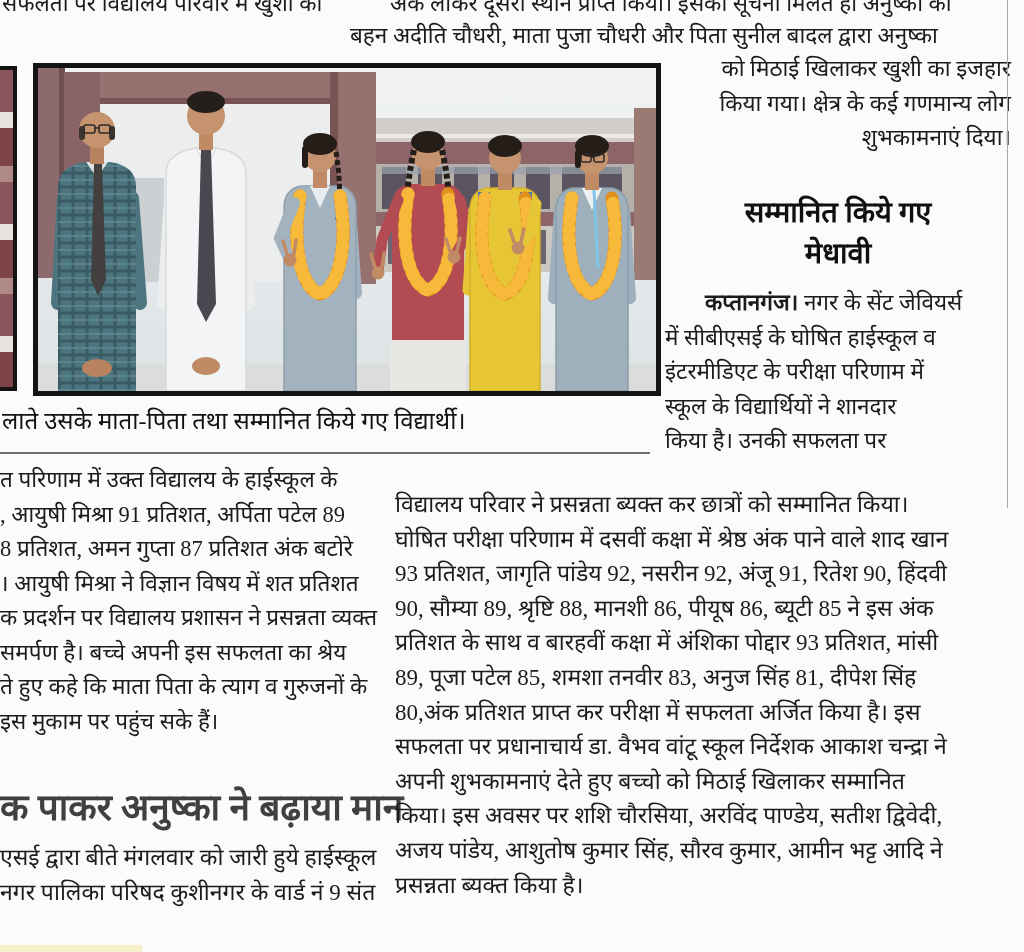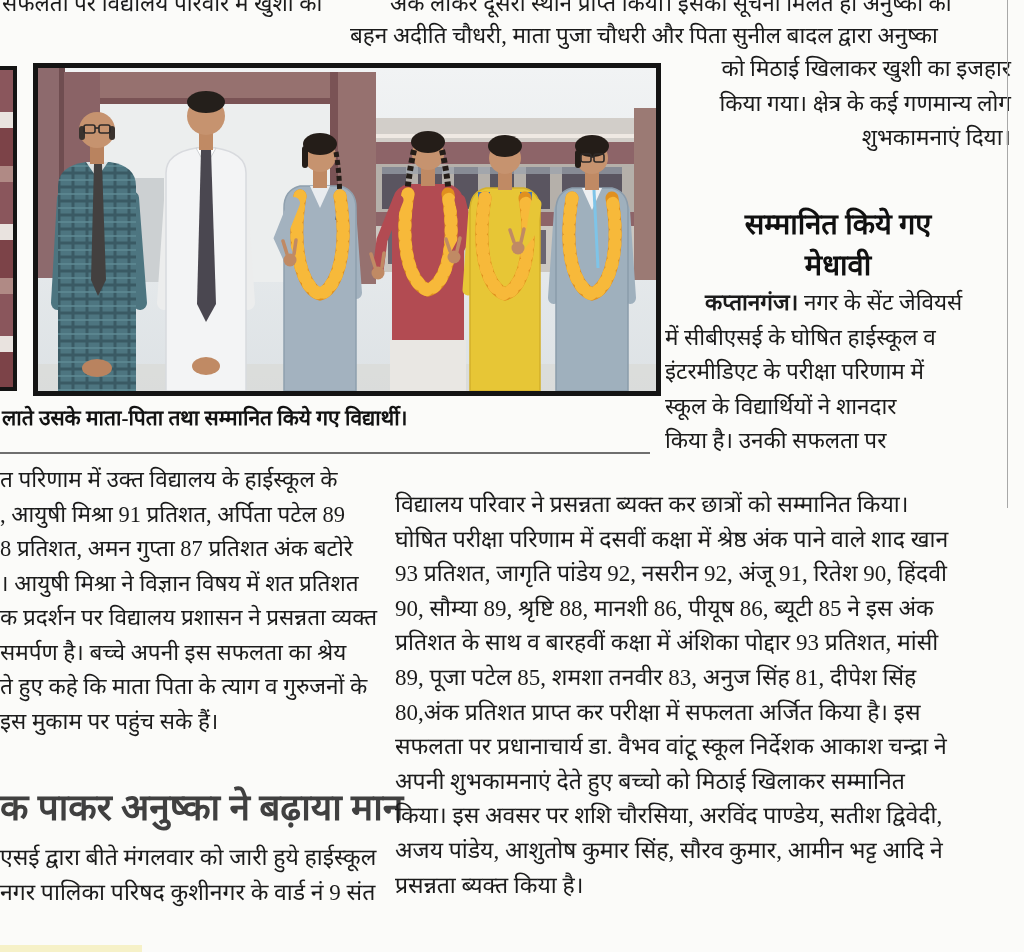--- a/index.html
+++ b/index.html
@@ -22,29 +22,29 @@
     border:5px solid #141414;background:#e9edef;overflow:hidden;
   }
   .photo-sliver{
     left:0;top:66px;width:13px;height:317px;
     border:4px solid #141414;border-left:none;
     background:repeating-linear-gradient(180deg,
       #8a565c 0 42px, #e9e3df 42px 58px, #7c4348 58px 96px, #b08a85 96px 112px);
   }
   .caption{
     left:2px;top:403px;width:700px;
-    font-size:21px;font-weight:700;color:#121212;
+    font-size:24px;font-weight:400;color:#121212;
   }
   .caption-rule{left:0;top:452px;width:650px;height:2px;background:#6f6f6f;}
   .col-rule{left:1007px;top:0;width:1px;height:508px;background:#a8a8a8;}
   .yellow-strip{left:0;top:945px;width:142px;height:7px;background:#f6f1c8;}
   
   .rc{left:665px;width:346px;}
   .rc-headline{
-    left:665px;top:204px;width:346px;text-align:center;
+    left:665px;top:192px;width:346px;text-align:center;
     font-size:29px;font-weight:700;line-height:41px;color:#101010;
   }
   .lc-headline{
     left:0;top:780px;width:392px;
     font-size:37px;font-weight:700;color:#404040;
   }
   .top-line{font-size:22.5px;}
 </style>
 </head>
 <body>

